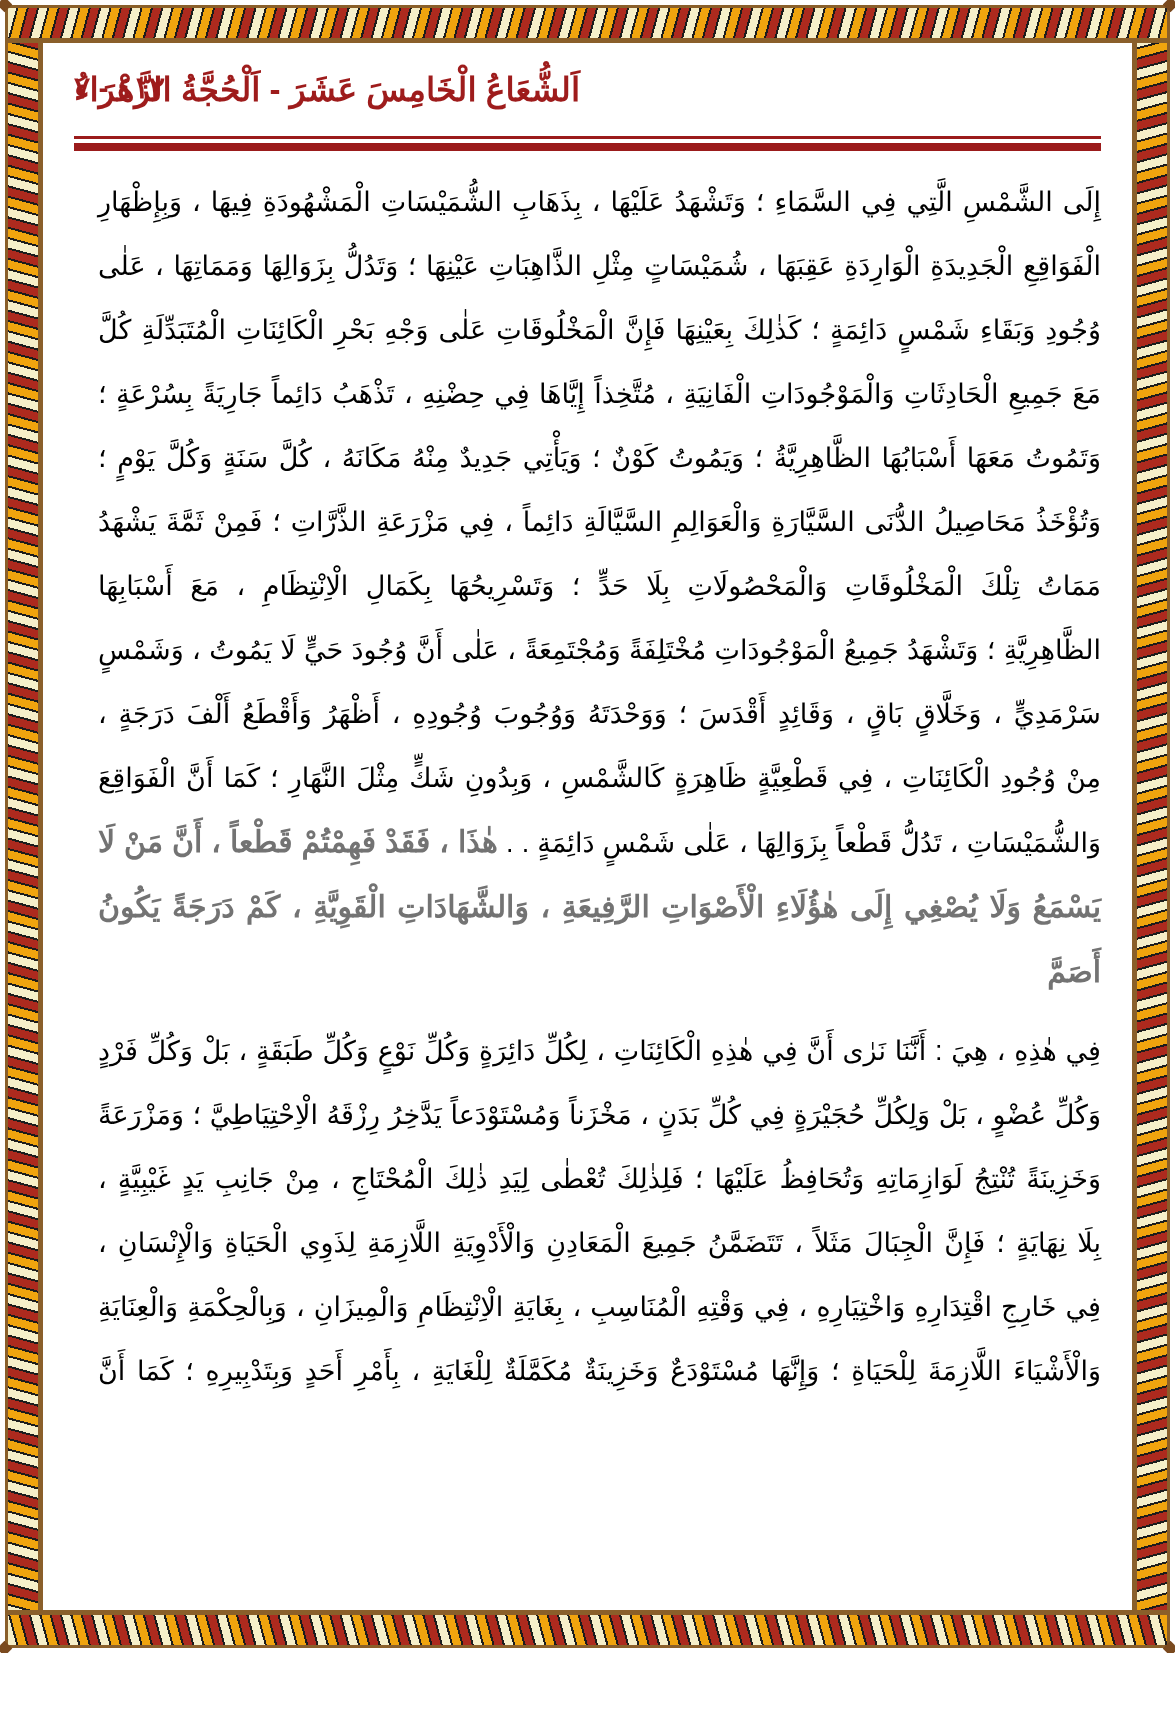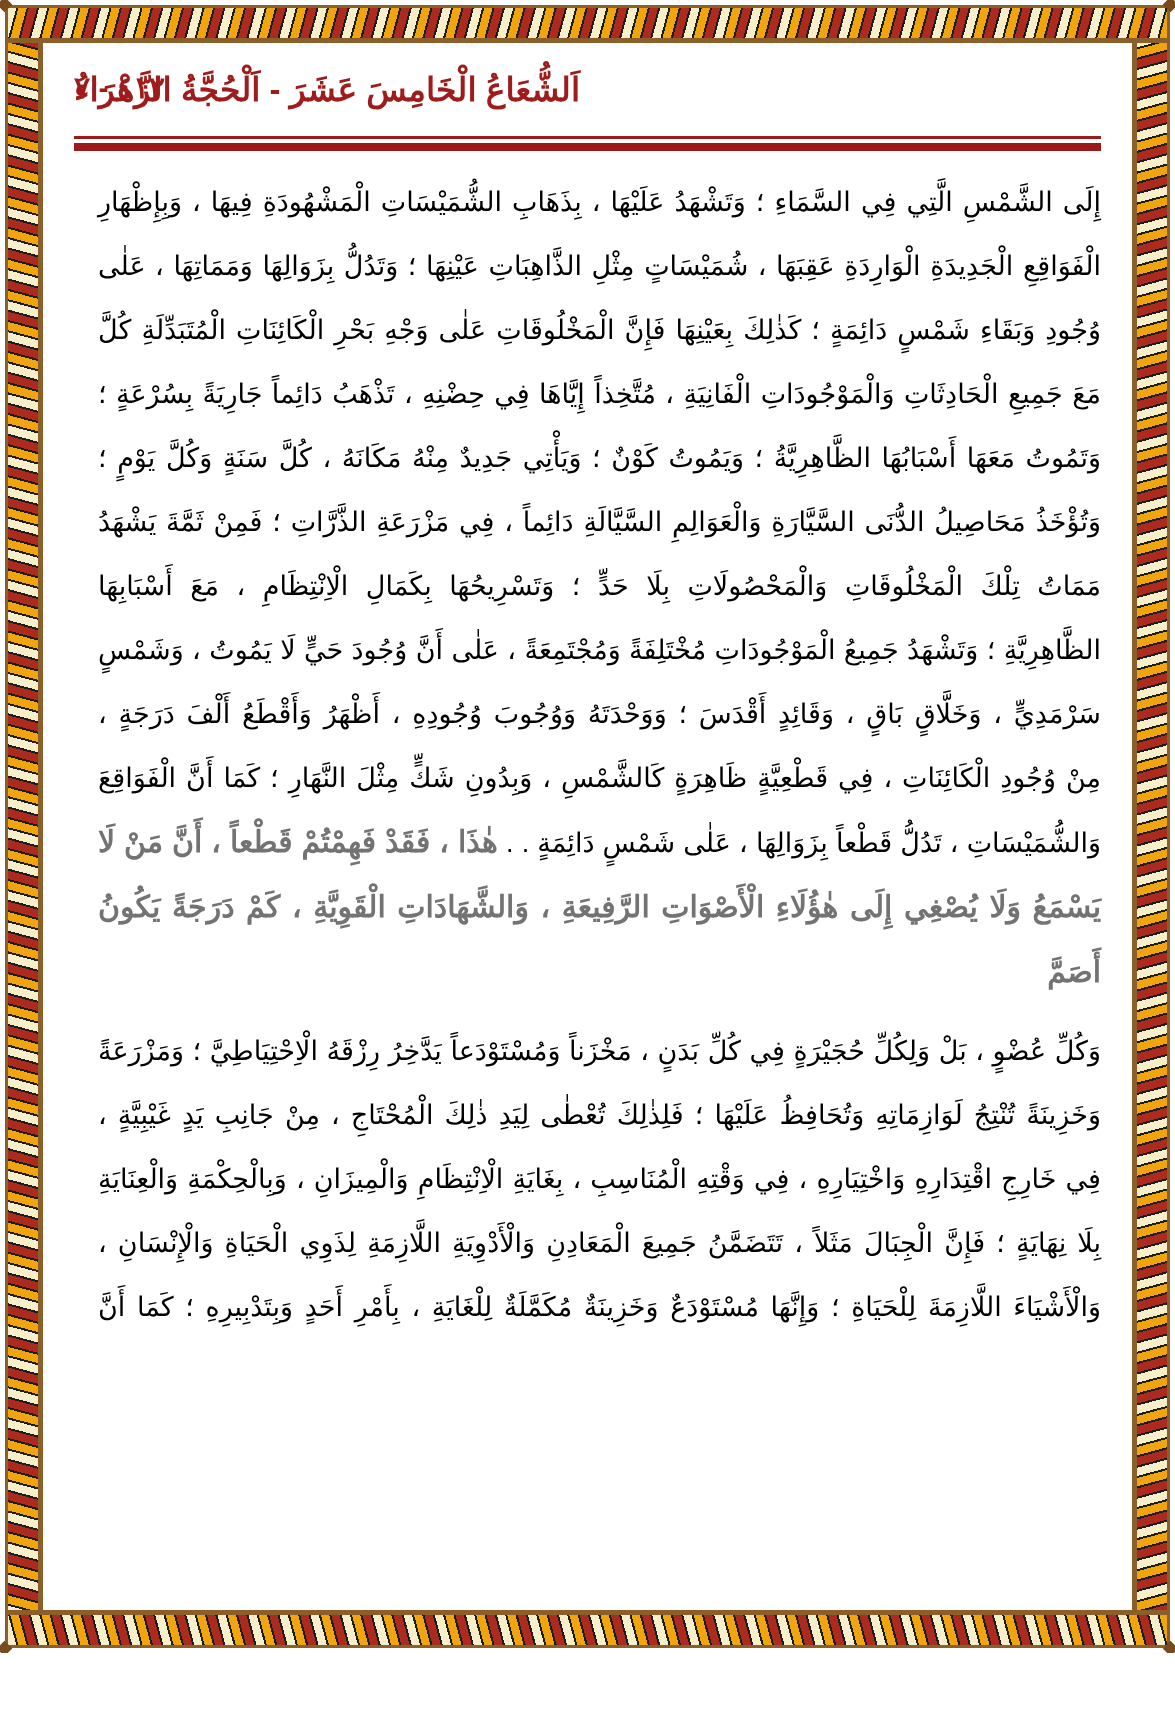--- a/index.html
+++ b/index.html
@@ -128,21 +128,22 @@
         <div class="line"><span class="seg-black">مَعَ جَمِيعِ الْحَادِثَاتِ وَالْمَوْجُودَاتِ الْفَانِيَةِ ، مُتَّخِذاً إِيَّاهَا فِي حِضْنِهِ ، تَذْهَبُ دَائِماً جَارِيَةً بِسُرْعَةٍ ؛</span></div>
         <div class="line"><span class="seg-black">وَتَمُوتُ مَعَهَا أَسْبَابُهَا الظَّاهِرِيَّةُ ؛ وَيَمُوتُ كَوْنٌ ؛ وَيَأْتِي جَدِيدٌ مِنْهُ مَكَانَهُ ، كُلَّ سَنَةٍ وَكُلَّ يَوْمٍ ؛</span></div>
         <div class="line"><span class="seg-black">وَتُؤْخَذُ مَحَاصِيلُ الدُّنَى السَّيَّارَةِ وَالْعَوَالِمِ السَّيَّالَةِ دَائِماً ، فِي مَزْرَعَةِ الذَّرَّاتِ ؛ فَمِنْ ثَمَّةَ يَشْهَدُ</span></div>
         <div class="line"><span class="seg-black">مَمَاتُ تِلْكَ الْمَخْلُوقَاتِ وَالْمَحْصُولَاتِ بِلَا حَدٍّ ؛ وَتَسْرِيحُهَا بِكَمَالِ الْاِنْتِظَامِ ، مَعَ أَسْبَابِهَا</span></div>
         <div class="line"><span class="seg-black">الظَّاهِرِيَّةِ ؛ وَتَشْهَدُ جَمِيعُ الْمَوْجُودَاتِ مُخْتَلِفَةً وَمُجْتَمِعَةً ، عَلٰى أَنَّ وُجُودَ حَيٍّ لَا يَمُوتُ ، وَشَمْسٍ</span></div>
         <div class="line"><span class="seg-black">سَرْمَدِيٍّ ، وَخَلَّاقٍ بَاقٍ ، وَقَائِدٍ أَقْدَسَ ؛ وَوَحْدَتَهُ وَوُجُوبَ وُجُودِهِ ، أَظْهَرُ وَأَقْطَعُ أَلْفَ دَرَجَةٍ ،</span></div>
         <div class="line"><span class="seg-black">مِنْ وُجُودِ الْكَائِنَاتِ ، فِي قَطْعِيَّةٍ ظَاهِرَةٍ كَالشَّمْسِ ، وَبِدُونِ شَكٍّ مِثْلَ النَّهَارِ ؛ كَمَا أَنَّ الْفَوَاقِعَ</span></div>
         <div class="line"><span class="seg-black">وَالشُّمَيْسَاتِ ، تَدُلُّ قَطْعاً بِزَوَالِهَا ، عَلٰى شَمْسٍ دَائِمَةٍ . . </span><span class="seg-red">هٰذَا ، فَقَدْ فَهِمْتُمْ قَطْعاً ، أَنَّ مَنْ لَا</span></div>
         <div class="line"><span class="seg-red">يَسْمَعُ وَلَا يُصْغِي إِلَى هٰؤُلَاءِ الْأَصْوَاتِ الرَّفِيعَةِ ، وَالشَّهَادَاتِ الْقَوِيَّةِ ، كَمْ دَرَجَةً يَكُونُ أَصَمَّ</span></div>
         <div class="para-gap"></div>
+        <div class="line"><span class="seg-black">فِي هٰذِهِ ، هِيَ : أَنَّنَا نَرٰى أَنَّ فِي هٰذِهِ الْكَائِنَاتِ ، لِكُلِّ دَائِرَةٍ وَكُلِّ نَوْعٍ وَكُلِّ طَبَقَةٍ ، بَلْ وَكُلِّ فَرْدٍ</span></div>
         <div class="line"><span class="seg-black">وَكُلِّ عُضْوٍ ، بَلْ وَلِكُلِّ حُجَيْرَةٍ فِي كُلِّ بَدَنٍ ، مَخْزَناً وَمُسْتَوْدَعاً يَدَّخِرُ رِزْقَهُ الْاِحْتِيَاطِيَّ ؛ وَمَزْرَعَةً</span></div>
         <div class="line"><span class="seg-black">وَخَزِينَةً تُنْتِجُ لَوَازِمَاتِهِ وَتُحَافِظُ عَلَيْهَا ؛ فَلِذٰلِكَ تُعْطٰى لِيَدِ ذٰلِكَ الْمُحْتَاجِ ، مِنْ جَانِبِ يَدٍ غَيْبِيَّةٍ ،</span></div>
+        <div class="line"><span class="seg-black">بِلَا نِهَايَةٍ ؛ فَإِنَّ الْجِبَالَ مَثَلاً ، تَتَضَمَّنُ جَمِيعَ الْمَعَادِنِ وَالْأَدْوِيَةِ اللَّازِمَةِ لِذَوِي الْحَيَاةِ وَالْإِنْسَانِ ،</span></div>
         <div class="line"><span class="seg-black">فِي خَارِجِ اقْتِدَارِهِ وَاخْتِيَارِهِ ، فِي وَقْتِهِ الْمُنَاسِبِ ، بِغَايَةِ الْاِنْتِظَامِ وَالْمِيزَانِ ، وَبِالْحِكْمَةِ وَالْعِنَايَةِ</span></div>
-        <div class="line"><span class="seg-black">بِلَا نِهَايَةٍ ؛ فَإِنَّ الْجِبَالَ مَثَلاً ، تَتَضَمَّنُ جَمِيعَ الْمَعَادِنِ وَالْأَدْوِيَةِ اللَّازِمَةِ لِذَوِي الْحَيَاةِ وَالْإِنْسَانِ ،</span></div>
         <div class="line"><span class="seg-black">وَالْأَشْيَاءَ اللَّازِمَةَ لِلْحَيَاةِ ؛ وَإِنَّهَا مُسْتَوْدَعٌ وَخَزِينَةٌ مُكَمَّلَةٌ لِلْغَايَةِ ، بِأَمْرِ أَحَدٍ وَبِتَدْبِيرِهِ ؛ كَمَا أَنَّ</span></div>
       </div>
 
   </div>
 </div>
 
 </body></html>

